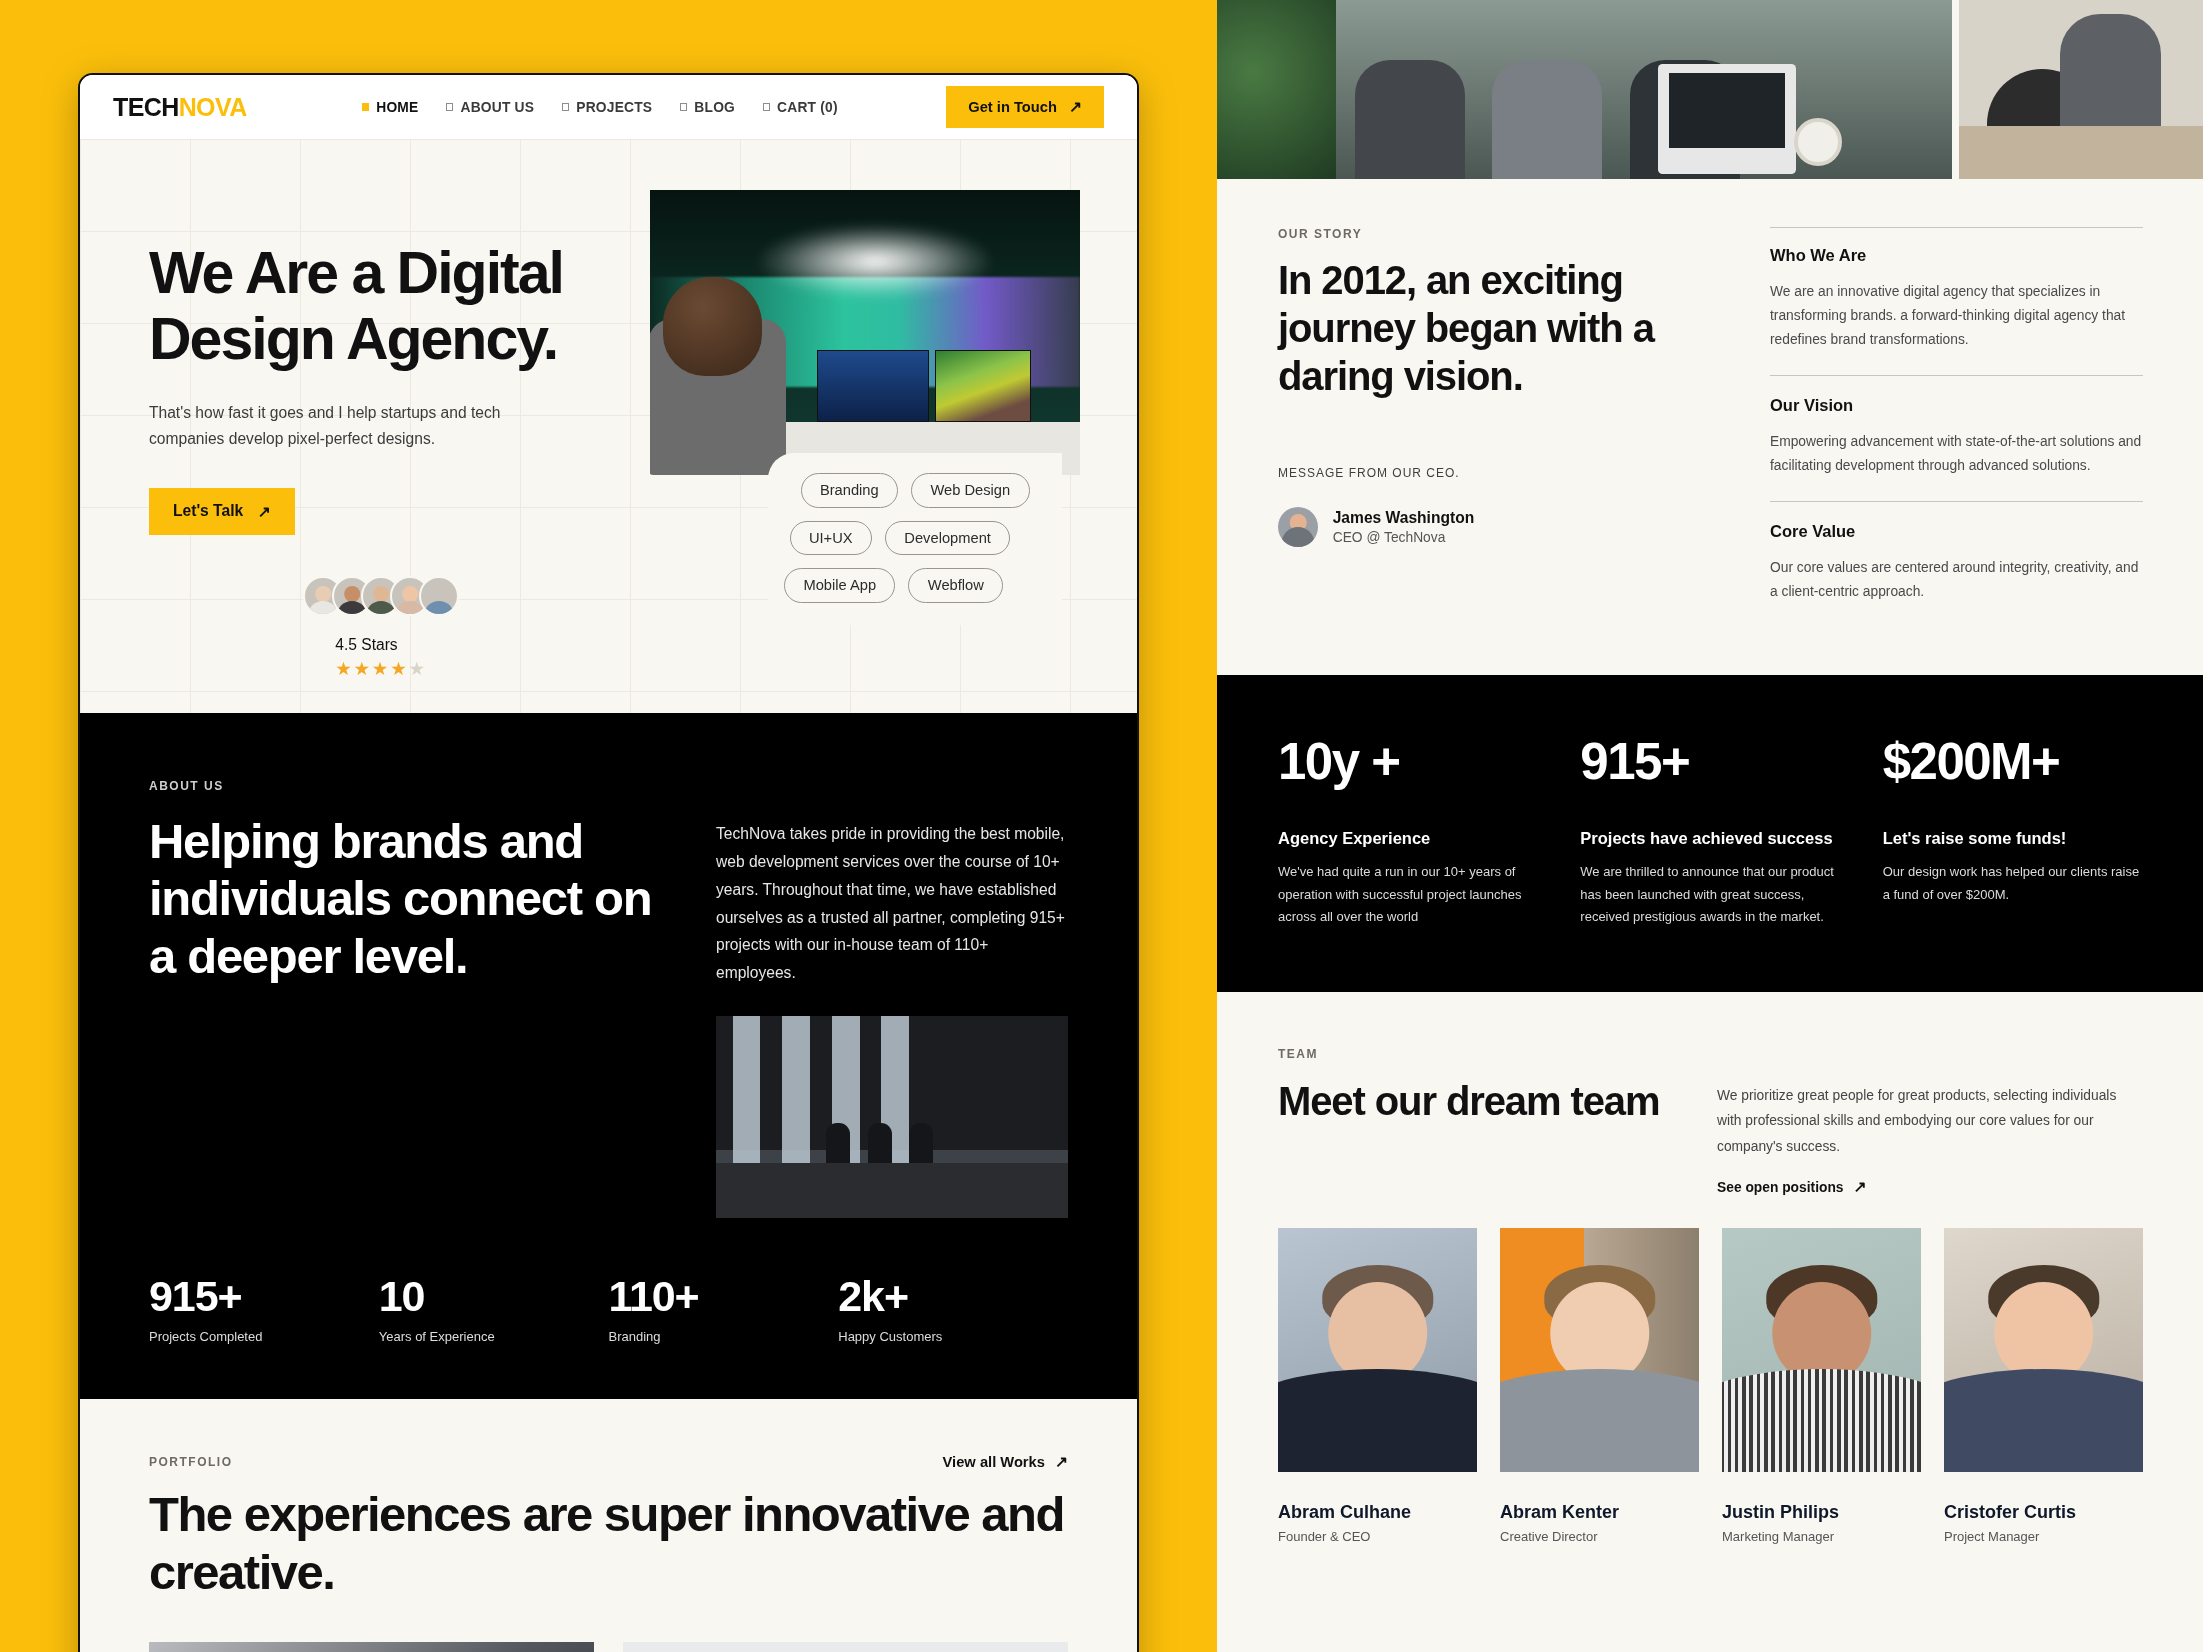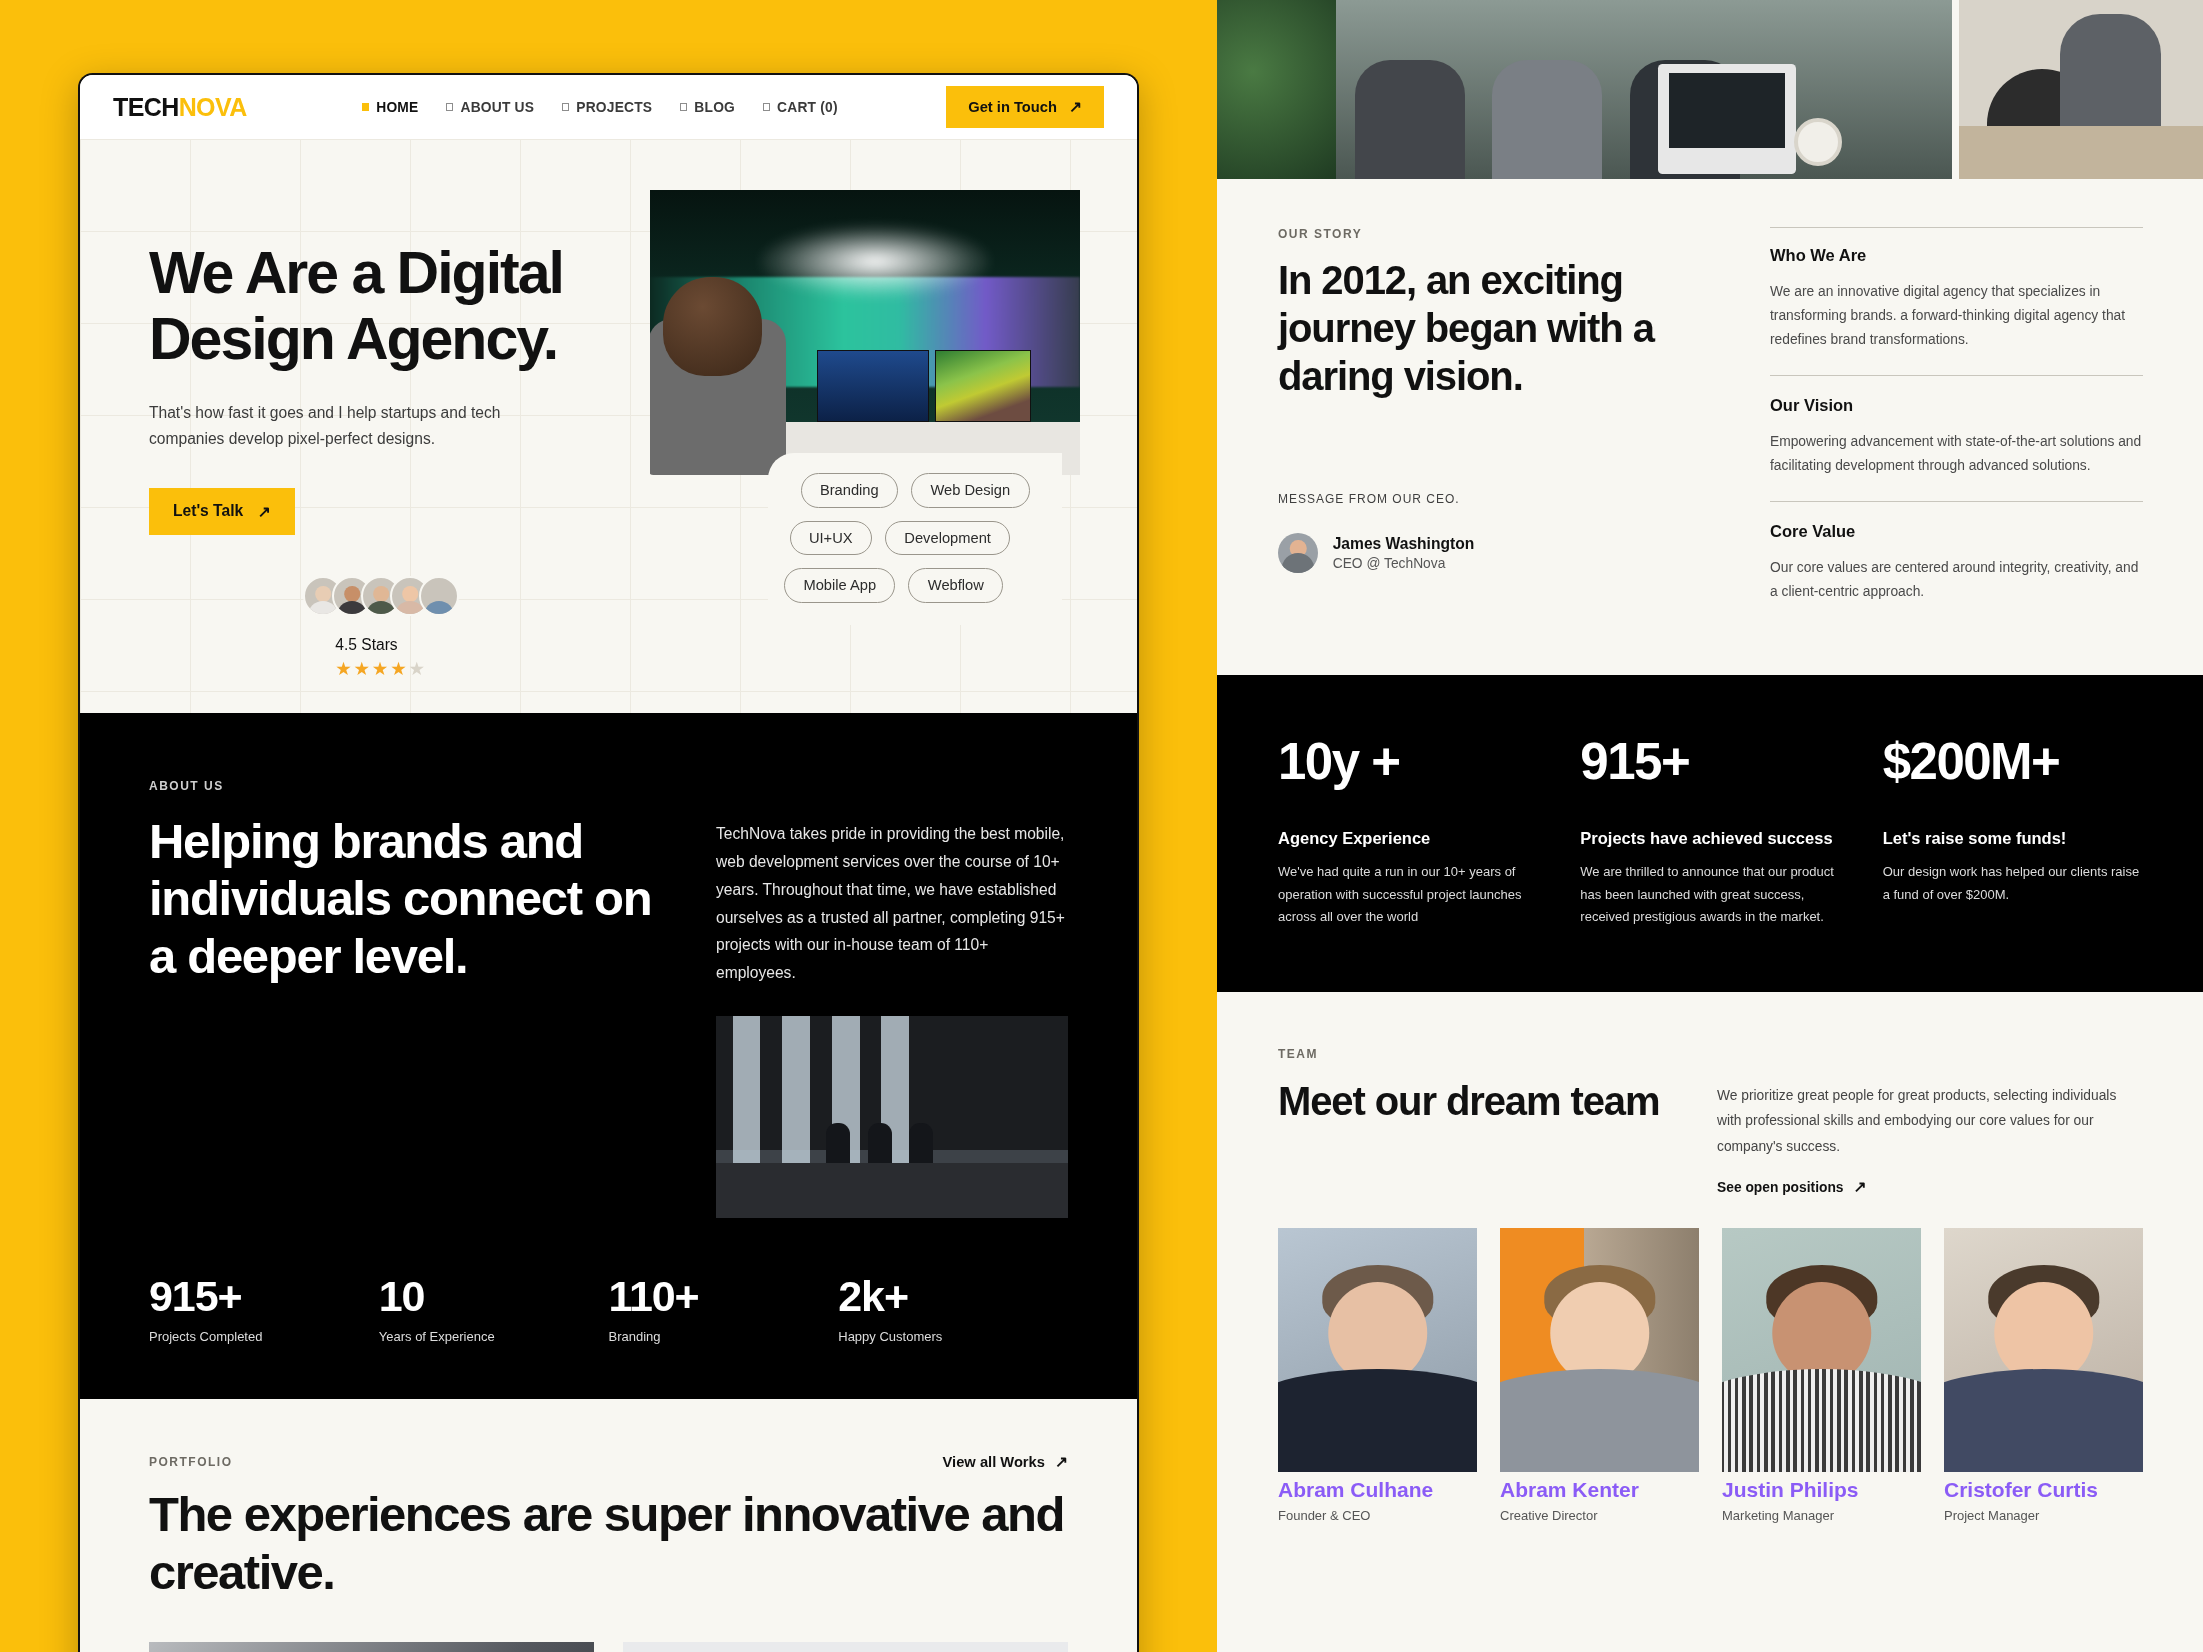--- a/index.html
+++ b/index.html
@@ -167,21 +167,21 @@
   .photo-a .imac:after { content:""; position:absolute; left:11px; top:9.2px; right:11px; bottom:26px; background:#1e2428; }
   .photo-a .lamp { position:absolute; right:110px; bottom:13px; width:48px; height:48px; border-radius:50%; background:#f1efe9; border:4.6px solid #d9d5cb; }
   .photo-a .pr { position:absolute; bottom:0; width:110px; height:119px; border-radius:35px 35px 0 0; }
   .photo-b .table { position:absolute; left:0; bottom:0; width:100%; height:53px; background:#c2b49c; }
   .photo-b .chair { position:absolute; left:27.5px; bottom:0; width:110px; height:110px; border-radius:50% 50% 0 0; background:#2c2c2c; }
   .photo-b .pr2 { position:absolute; left:101px; bottom:27.5px; width:101px; height:138px; border-radius:40px 40px 0 0; background:#5d6166; }
 
   .story { padding:48px 61px 0 61px; display:flex; gap:51px; }
   .story-left { width:441px; }
   .story-h2 { margin-top:14.7px; font-size:40px; line-height:1.2; font-weight:600; letter-spacing:-1.1px; color:#111; }
-  .ceo-label { margin-top:92px; font-size:12px; letter-spacing:1px; font-weight:500; color:#3f3f3f; }
+  .ceo-label { margin-top:66px; font-size:12px; letter-spacing:1px; font-weight:500; color:#3f3f3f; }
   .quote { margin-top:20px; font-size:27px; line-height:1.38; font-weight:700; letter-spacing:-0.6px; color:#111; }
   .ceo-row { margin-top:27.5px; display:flex; align-items:center; gap:14.7px; }
   .ceo-av { width:40px; height:40px; border-radius:50%; background:#9aa0a6; overflow:hidden; position:relative; }
   .ceo-av .h { position:absolute; width:16.5px; height:16.5px; border-radius:50%; background:#e3b392; left:50%; top:7.3px; transform:translateX(-50%); }
   .ceo-av .b { position:absolute; width:33px; height:20px; border-radius:16.5px 16.5px 0 0; background:#6d7378; left:50%; bottom:0; transform:translateX(-50%); }
   .ceo-name { font-size:15.6px; font-weight:700; color:#111; }
   .ceo-role { margin-top:2.8px; font-size:13.8px; color:#555; }
 
   .story-right { flex:1; }
   .fact { padding:20px 0 24px 0; border-top:0.9px solid #c9c6bd; }
@@ -201,21 +201,21 @@
   .team-right { flex:1; padding-top:5.5px; }
   .team-p { font-size:13.8px; line-height:1.85; color:#444; }
   .team-link { margin-top:20px; font-size:13.8px; font-weight:700; color:#111; display:inline-flex; gap:10px; align-items:center; cursor:pointer; }
   .team-grid { display:flex; gap:23px; margin-top:33px; }
   .member { flex:1; }
   .member-photo { width:100%; height:244px; overflow:hidden; position:relative; }
   .member-photo .bg { position:absolute; inset:0; }
   .member-photo .shoulders { position:absolute; left:50%; bottom:0; width:150%; height:42%; transform:translateX(-50%); border-radius:50% 50% 0 0; }
   .member-photo .face { position:absolute; left:50%; top:22%; width:50%; height:42%; border-radius:50%; transform:translateX(-50%); }
   .member-photo .hair { position:absolute; left:50%; top:15%; width:56%; height:26%; border-radius:50% 50% 40% 40%; transform:translateX(-50%); }
-  .member-name { margin-top:6px; font-size:21px; font-weight:700; color:#8b5cf6; }
+  .member-name { margin-top:30px; font-size:18px; font-weight:700; color:#0f172a; }
   .member-role { margin-top:6.4px; font-size:13px; color:#555; }
 </style>
 </head>
 <body>
 
 <div class="stage">
 
   <div class="left-card">
 
     <div class="navbar">

